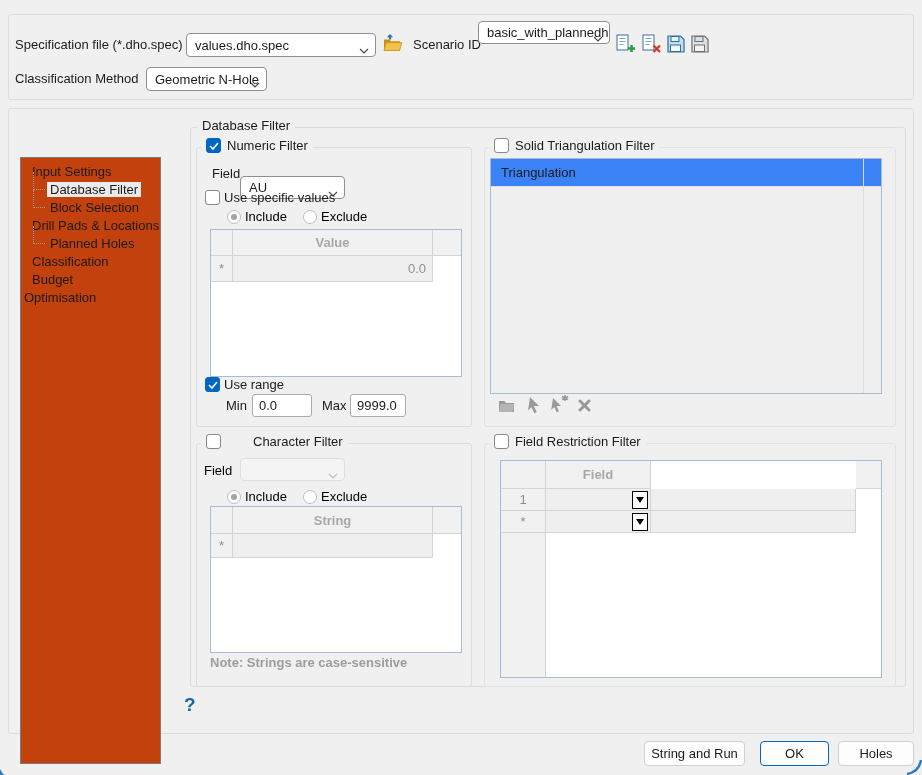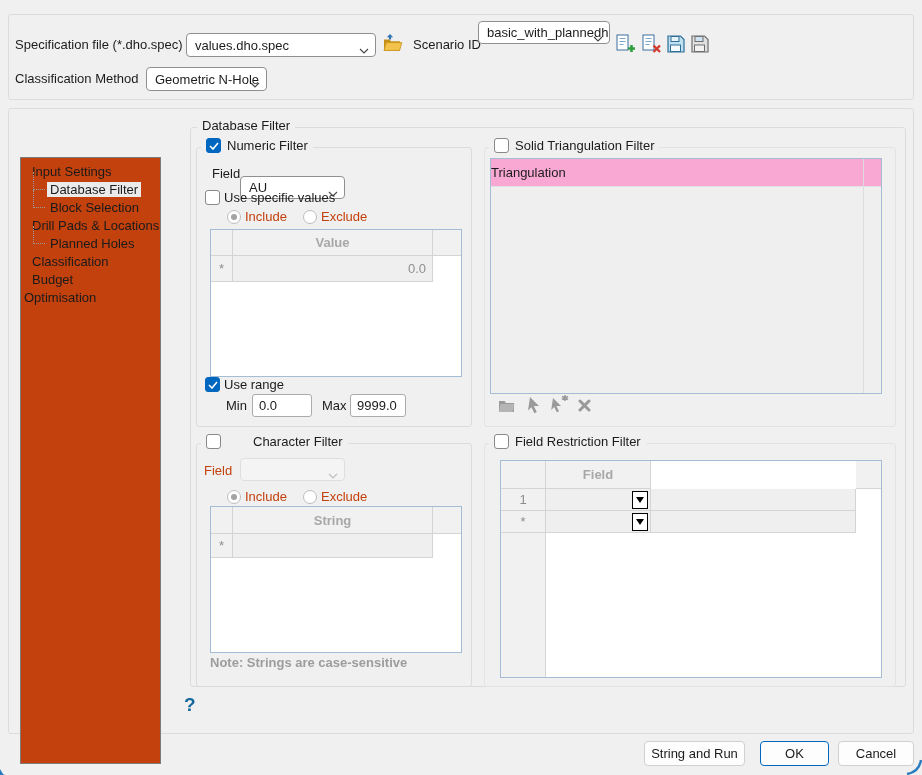--- a/index.html
+++ b/index.html
@@ -5,21 +5,21 @@
   html,body{margin:0;padding:0;background:#e8e8e8;}
   #app{position:relative;width:922px;height:775px;background:#f0f0f0;
        font-family:"Liberation Sans",sans-serif;font-size:13px;color:#1b1b1b;
        overflow:hidden;border-right:1px solid #cfcfcf;}
   .abs{position:absolute;}
   .group{position:absolute;border:1px solid #dcdcdc;border-radius:3px;}
   .group.faint{border-color:#e3e3e3;}
   .legend{position:absolute;top:-10px;left:6px;background:#f0f0f0;padding:0 5px;
           display:flex;align-items:center;gap:6px;white-space:nowrap;}
   .label{position:absolute;white-space:nowrap;line-height:18px;}
-  .gray{color:#c2410c;}
+  .gray{color:#000000;}
   .combo{position:absolute;background:#fff;border:1px solid #8f8f8f;border-radius:4px;
          display:flex;align-items:center;padding:0 20px 0 8px;white-space:nowrap;
          overflow:hidden;box-sizing:border-box;}
   .combo .chev{position:absolute;right:6px;top:50%;margin-top:-3px;}
   .combo.disabled{background:#f4f4f4;border-color:#dedede;color:#b5b5b5;}
   .input{position:absolute;background:#fff;border:1px solid #ababab;border-radius:3px;
          box-sizing:border-box;display:flex;align-items:center;padding:0 6px;}
   .cb{position:absolute;width:15px;height:15px;border-radius:3px;box-sizing:border-box;
       display:flex;align-items:center;justify-content:center;}
   .cb.on{background:#0067c0;border:1px solid #0067c0;}
@@ -181,21 +181,21 @@
       <span>9999.0</span>
     </div>
 
   <div class="group faint" style="left:484px;top:147px;width:410px;height:278px;">
     <div class="legend" style="left:4px;">
       <span class="cb off inline"></span>
       <span>Solid Triangulation Filter</span>
     </div>
   </div>
   <div class="tbl" style="left:490px;top:158px;width:390px;height:234px;background:#efefef;">
-    <div class="cell" style="left:0;top:0;width:390px;height:28px;background:#f9a8d4;border-bottom:1px solid #e2e2e2;">Triangulation</div>
+    <div class="cell" style="left:0;top:0;width:390px;height:28px;background:#3b82f6;border-bottom:1px solid #e2e2e2;padding-left:10px;">Triangulation</div>
     <div class="abs" style="left:372px;top:0;width:1px;height:234px;background:#dcdcdc;"></div>
   </div>
   <div class="icon" style="left:498px;top:398px;width:17px;height:15px;">
     <svg width="17" height="15" viewBox="0 0 17 15">
         <path fill="#9a9a9a" d="M1 3 h5.5 l1.5 2 h8 v9 H1 z"></path>
         <path fill="#b5b5b5" d="M2.5 6 h14 l-2 8 H1 z"></path>
       </svg>
   </div>
   <div class="icon" style="left:528px;top:397px;width:14px;height:17px;">
     <svg width="14" height="17" viewBox="0 0 14 17">
@@ -270,21 +270,21 @@
         </svg>
       </div>
 
     <div class="cell" style="left:0;top:72px;width:45px;height:144px;background:#f1f1f1;border-right:1px solid #d4d4d4;"></div>
   </div>
 
   <div class="help" style="left:184px;top:694px;">?</div>
 
   <div class="btn" style="left:644px;top:741px;width:101px;">String and Run</div>
   <div class="btn primary" style="left:760px;top:741px;width:69px;">OK</div>
-  <div class="btn" style="left:838px;top:741px;width:76px;">Cancel</div>
+  <div class="btn" style="left:838px;top:741px;width:76px;">Holes</div>
 
   <div class="abs" style="left:0;top:766px;">
     <svg width="10" height="9">
         <path d="M0 0 L0 9 L10 9 L3 5 Z" fill="#2b7bbf"></path>
       </svg>
   </div>
   <div class="abs" style="left:906px;top:759px;">
     <svg width="16" height="16">
         <path d="M1 15 Q13 13 15 1" stroke="#2b7bbf" stroke-width="2.4" fill="none"></path>
       </svg>

